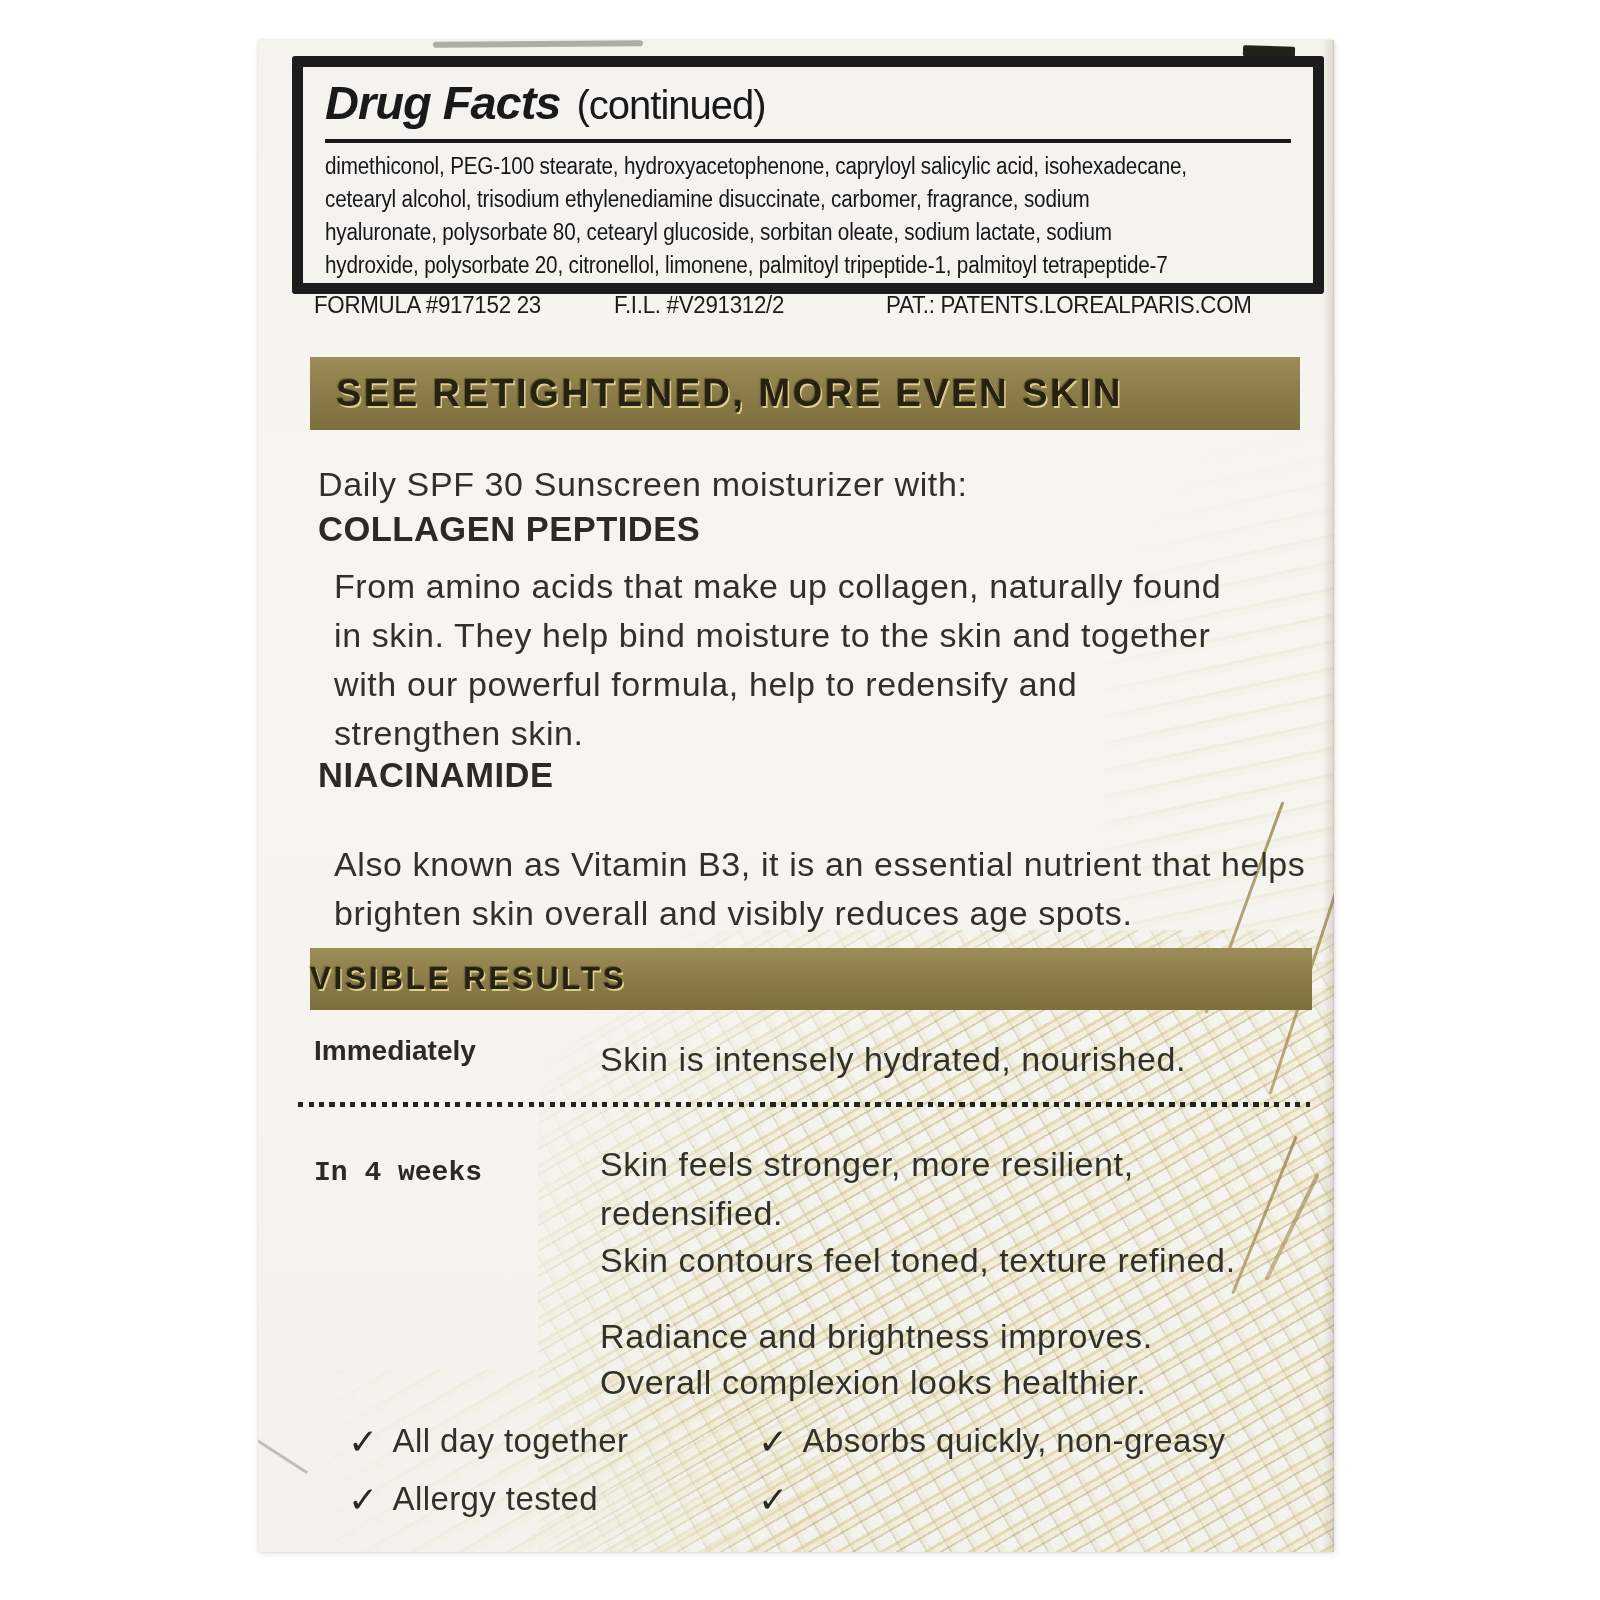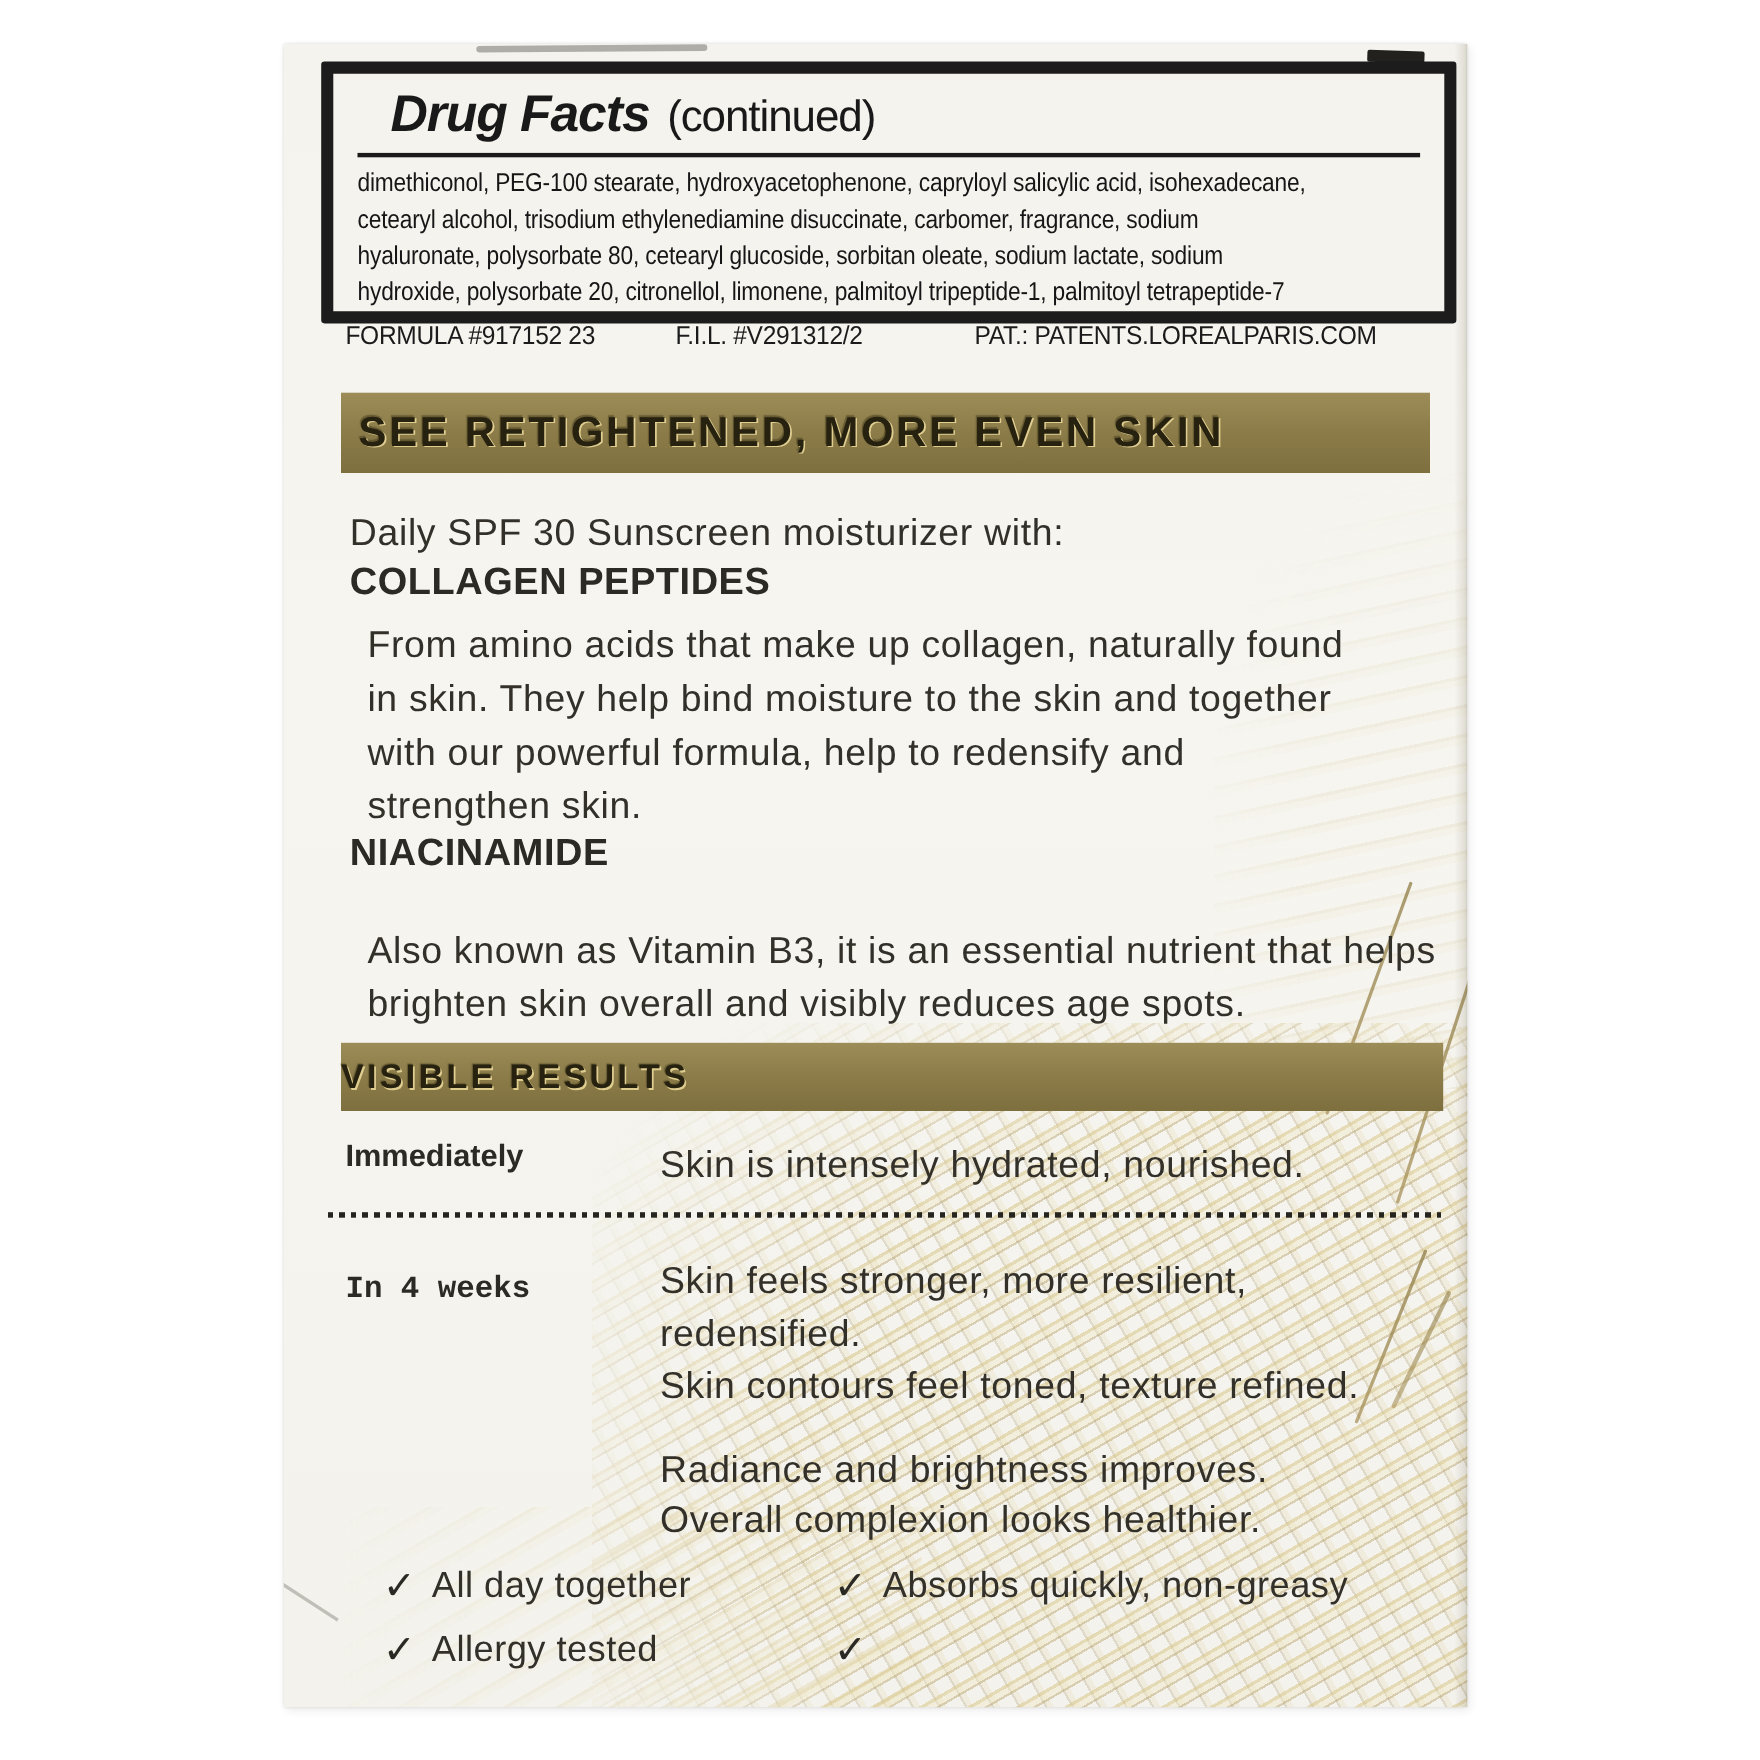--- a/index.html
+++ b/index.html
@@ -47,36 +47,36 @@
   .gl3{left:1005px;top:1090px;height:170px;transform:rotate(22deg);}
   .gl4{left:1032px;top:1128px;height:118px;width:4px;transform:rotate(26deg);opacity:.6;}
 
   .layer-text{position:absolute;inset:0;z-index:2;}
   .abs{position:absolute;}
 
   
   .df{left:34px;top:16px;width:1032px;height:238px;box-sizing:border-box;
     border:11px solid #1c1c1c;border-radius:3px;background:#f4f3ee;
     padding:8px 22px 6px 22px;overflow:hidden;}
-  .df-titlerow{display:flex;align-items:baseline;gap:16px;white-space:nowrap;margin-left:30px;}
+  .df-titlerow{display:flex;align-items:baseline;gap:16px;white-space:nowrap;}
   .df-title{font-size:47px;font-weight:800;font-style:italic;color:#191919;letter-spacing:-1px;}
   .df-cont{font-size:40px;font-weight:400;color:#191919;letter-spacing:-1px;}
   .df-rule{height:4px;background:#1a1a1a;margin:9px 0 7px 0;}
   .df-ing{transform:scaleX(.88);transform-origin:0 0;width:1120px;color:#161616;}
   .df-ing div{font-size:23.5px;line-height:33px;letter-spacing:-.2px;white-space:nowrap;}
 
   
   .code{top:252px;font-size:23.5px;color:#1b1b1b;letter-spacing:-.3px;white-space:nowrap;
     transform:scaleX(.95);transform-origin:0 0;}
 
   
   .banner{box-sizing:border-box;background:linear-gradient(180deg,#9c8d58 0%,#8b7c49 48%,#7e6f3f 100%);
     color:#26220f;font-weight:700;white-space:nowrap;
     text-shadow:1.5px 1.5px 0 rgba(238,220,158,.85), -1px -1px 1px rgba(50,42,18,.45);}
-  .banner1{left:52px;top:317px;width:990px;height:73px;line-height:73px;padding-left:16px;
+  .banner1{left:52px;top:317px;width:990px;height:73px;line-height:73px;padding-left:26px;
     font-size:38px;letter-spacing:2.5px;}
   .banner2{left:52px;top:908px;width:1002px;height:62px;line-height:62px;
     font-size:31px;letter-spacing:3px;}
 
   
   .body-text{color:#33302a;font-size:34px;line-height:49px;letter-spacing:.6px;}
   .hd{color:#2c2a25;font-size:34.5px;font-weight:700;letter-spacing:.5px;white-space:nowrap;}
   .intro{left:60px;top:420px;white-space:nowrap;}
   .h-col{left:60px;top:470px;}
   .p-col{left:76px;top:522px;width:915px;}

